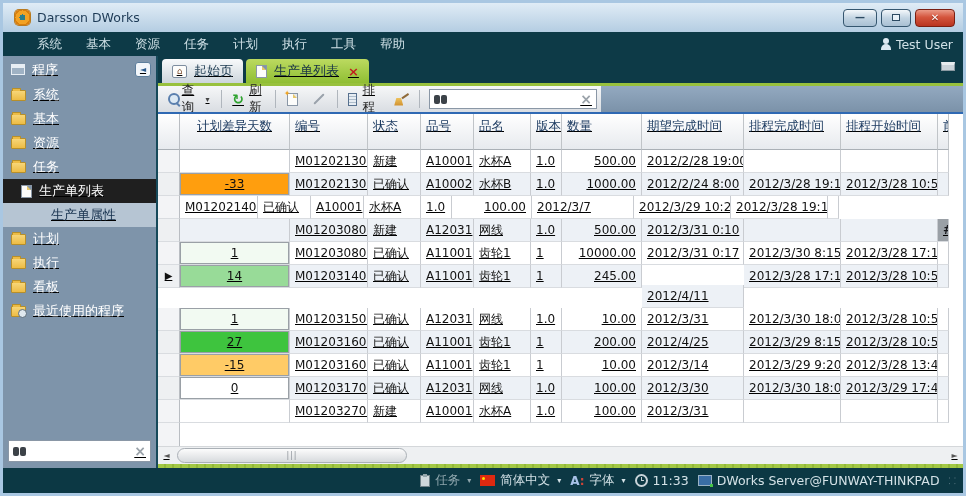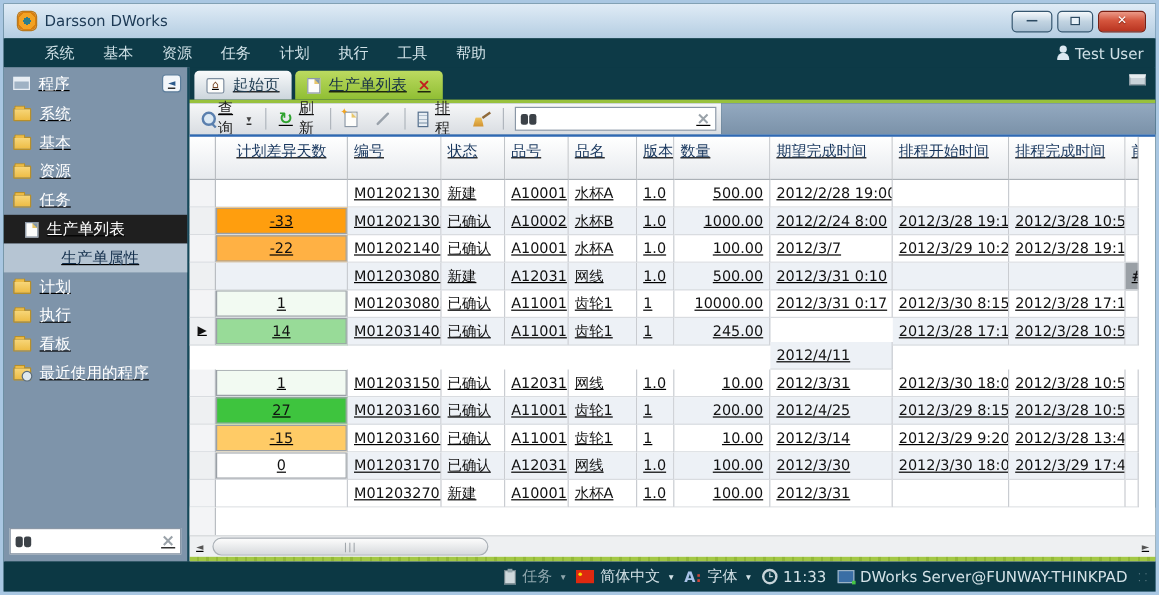--- a/index.html
+++ b/index.html
@@ -317,22 +317,22 @@
         <div class="trow thead" id="table-head">
             <div class="tcell gutter-cell" style="width: 22px; text-align: left;"></div>
             <div class="tcell" style="width: 110px; text-align: center;">计划差异天数</div>
             <div class="tcell" style="width: 78px; text-align: left;">编号</div>
             <div class="tcell" style="width: 53px; text-align: left;">状态</div>
             <div class="tcell" style="width: 53px; text-align: left;">品号</div>
             <div class="tcell" style="width: 57px; text-align: left;">品名</div>
             <div class="tcell" style="width: 31px; text-align: left;">版本</div>
             <div class="tcell" style="width: 80px; text-align: left;">数量</div>
             <div class="tcell" style="width: 102px; text-align: left;">期望完成时间</div>
+            <div class="tcell" style="width: 97px; text-align: left;">排程完成时间</div>
             <div class="tcell" style="width: 97px; text-align: left;">排程开始时间</div>
-            <div class="tcell" style="width: 97px; text-align: left;">排程完成时间</div>
             <div class="tcell" style="width: 10px; text-align: left;">前</div>
           </div>
         <div id="table-body">
             <div class="trow">
               <div class="tcell gutter-cell" style="width: 22px;"></div>
               <div class="tcell" style="text-align: center; width: 110px;"></div>
               <div class="tcell" style="text-align: left; width: 78px;">M012021301</div>
               <div class="tcell" style="text-align: left; width: 53px;">新建</div>
               <div class="tcell" style="text-align: left; width: 53px;">A10001</div>
               <div class="tcell" style="text-align: left; width: 57px;">水杯A</div>
@@ -352,21 +352,20 @@
               <div class="tcell" style="text-align: left; width: 57px;">水杯B</div>
               <div class="tcell" style="text-align: left; width: 31px;">1.0</div>
               <div class="tcell" style="text-align: right; width: 80px;">1000.00</div>
               <div class="tcell" style="text-align: left; width: 102px;">2012/2/24 8:00</div>
               <div class="tcell" style="text-align: left; width: 97px;">2012/3/28 19:10</div>
               <div class="tcell" style="text-align: left; width: 97px;">2012/3/28 10:52</div>
               <div class="tcell" style="text-align: left; width: 10px;"></div>
             </div>
             <div class="trow">
               <div class="tcell gutter-cell" style="width: 22px;"></div>
-              <div class="tcell diff-colored" style="text-align: center; background: rgb(255, 177, 68); width: 110px;">-22</div>
               <div class="tcell" style="text-align: left; width: 78px;">M012021401</div>
               <div class="tcell" style="text-align: left; width: 53px;">已确认</div>
               <div class="tcell" style="text-align: left; width: 53px;">A10001</div>
               <div class="tcell" style="text-align: left; width: 57px;">水杯A</div>
               <div class="tcell" style="text-align: left; width: 31px;">1.0</div>
               <div class="tcell" style="text-align: right; width: 80px;">100.00</div>
               <div class="tcell" style="text-align: left; width: 102px;">2012/3/7</div>
               <div class="tcell" style="text-align: left; width: 97px;">2012/3/29 10:20</div>
               <div class="tcell" style="text-align: left; width: 97px;">2012/3/28 19:10</div>
               <div class="tcell" style="text-align: left; width: 10px;"></div>

